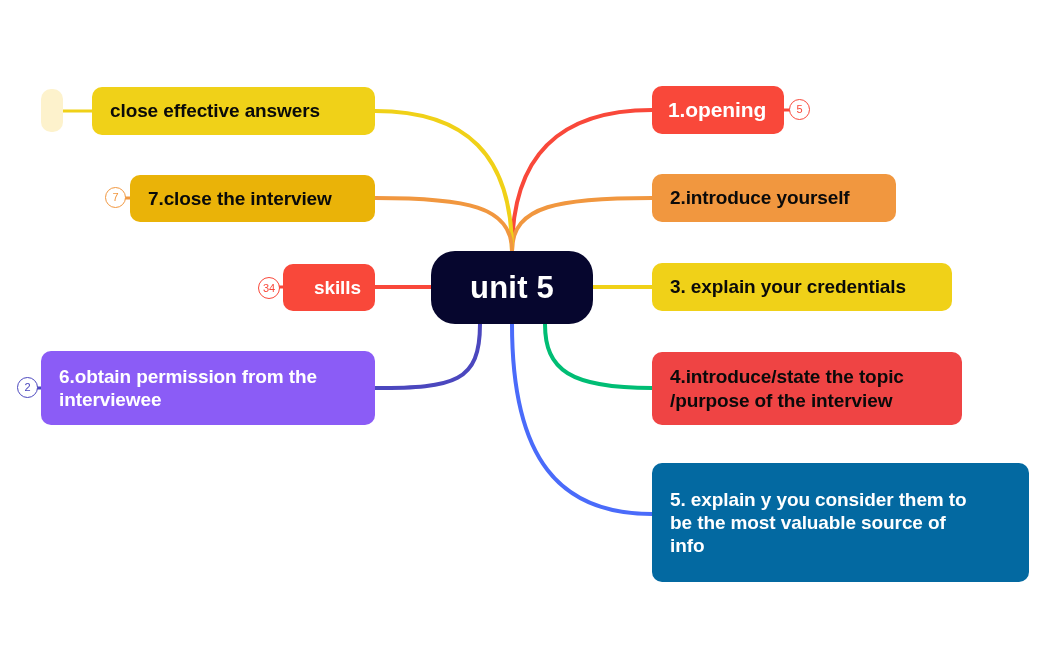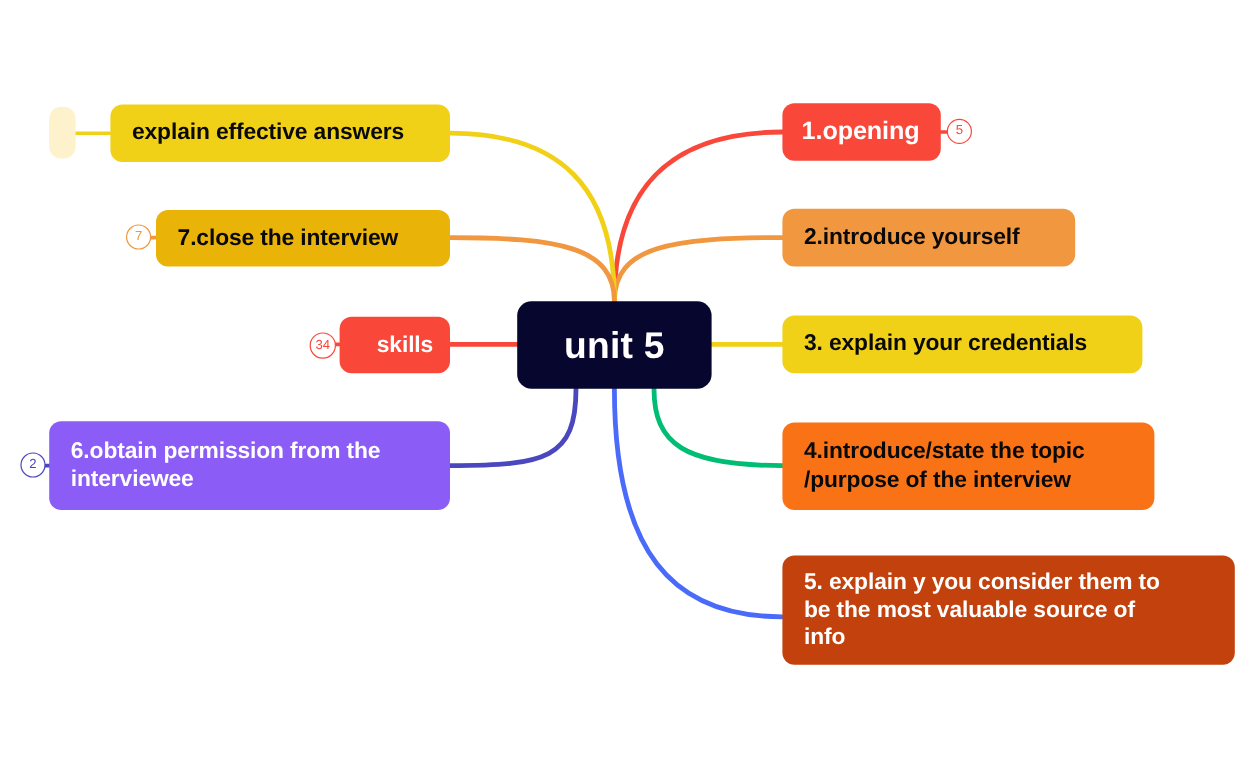--- a/index.html
+++ b/index.html
@@ -34,21 +34,21 @@
     align-items: center;
     font-weight: bold;
     line-height: 1.22;
     letter-spacing: -0.1px;
     white-space: pre-line;
   }
   .node-center {
     background: #06062e;
     color: #ffffff;
     font-size: 31px;
-    border-radius: 12px;
+    border-radius: 24px;
     justify-content: center;
     letter-spacing: 0.2px;
   }
   .node-text {
     display: block;
     width: 100%;
   }
   .badge {
     position: absolute;
     box-sizing: border-box;
@@ -90,26 +90,26 @@
     </svg>
   <div id="nodes">
       <div class="node node-center" style="left: 431px; top: 251px; width: 162px; height: 73px; background: rgb(6, 6, 46); color: rgb(255, 255, 255);"><span class="node-text" style="text-align: center;">unit 5</span></div>
       <div class="collapsed-pill" style="left: 41px; top: 89px; width: 22px; height: 43px; background: rgb(253, 242, 204);"></div>
       <div class="node" style="left: 652px; top: 86px; width: 132px; height: 48px; background: rgb(249, 72, 58); color: rgb(255, 255, 255); font-size: 21px; padding: 16px 16px;"><span class="node-text">1.opening</span></div>
       <div class="badge" style="left: 789px; top: 99px; width: 21px; height: 21px; color: rgb(249, 72, 58);">
         <span>5</span>
       </div>
       <div class="node" style="left: 652px; top: 174px; width: 244px; height: 48px; background: rgb(241, 151, 63); color: rgb(10, 10, 10); font-size: 19px; padding: 0px 18px;"><span class="node-text">2.introduce yourself</span></div>
       <div class="node" style="left: 652px; top: 263px; width: 300px; height: 48px; background: rgb(240, 209, 24); color: rgb(10, 10, 10); font-size: 19px; padding: 0px 18px;"><span class="node-text">3. explain your credentials</span></div>
-      <div class="node" style="left: 652px; top: 352px; width: 310px; height: 73px; background: #f97316; color: rgb(10, 10, 10); font-size: 19px; padding: 0px 18px;"><span class="node-text">4.introduce/state the topic
+      <div class="node" style="left: 652px; top: 352px; width: 310px; height: 73px; background: #ef4444; color: rgb(10, 10, 10); font-size: 19px; padding: 0px 18px;"><span class="node-text">4.introduce/state the topic
 /purpose of the interview</span></div>
-      <div class="node" style="left: 652px; top: 463px; width: 377px; height: 91px; background: #c2410c; color: rgb(255, 255, 255); font-size: 19px; padding: 0px 18px;"><span class="node-text">5. explain y you consider them to
+      <div class="node" style="left: 652px; top: 463px; width: 377px; height: 119px; background: #0369a1; color: rgb(255, 255, 255); font-size: 19px; padding: 0px 18px;"><span class="node-text">5. explain y you consider them to
 be the most valuable source of
 info</span></div>
-      <div class="node" style="left: 92px; top: 87px; width: 283px; height: 48px; background: rgb(240, 209, 24); color: rgb(10, 10, 10); font-size: 19px; padding: 0px 18px;"><span class="node-text">explain effective answers</span></div>
+      <div class="node" style="left: 92px; top: 87px; width: 283px; height: 48px; background: rgb(240, 209, 24); color: rgb(10, 10, 10); font-size: 19px; padding: 0px 18px;"><span class="node-text">close effective answers</span></div>
       <div class="node" style="left: 130px; top: 175px; width: 245px; height: 47px; background: #eab308; color: rgb(10, 10, 10); font-size: 19px; padding: 0px 18px;"><span class="node-text">7.close the interview</span></div>
       <div class="badge" style="left: 105px; top: 187px; width: 21px; height: 21px; color: rgb(241, 151, 63);">
         <span>7</span>
       </div>
       <div class="node" style="left: 283px; top: 264px; width: 92px; height: 47px; background: rgb(249, 72, 58); color: rgb(255, 255, 255); font-size: 19px; padding: 0px 31px;"><span class="node-text">skills</span></div>
       <div class="badge" style="left: 258px; top: 277px; width: 22px; height: 22px; color: rgb(249, 72, 58);">
         <span>34</span>
       </div>
       <div class="node" style="left: 41px; top: 351px; width: 334px; height: 74px; background: #8b5cf6; color: rgb(255, 255, 255); font-size: 19px; padding: 0px 18px;"><span class="node-text">6.obtain permission from the
 interviewee</span></div>

